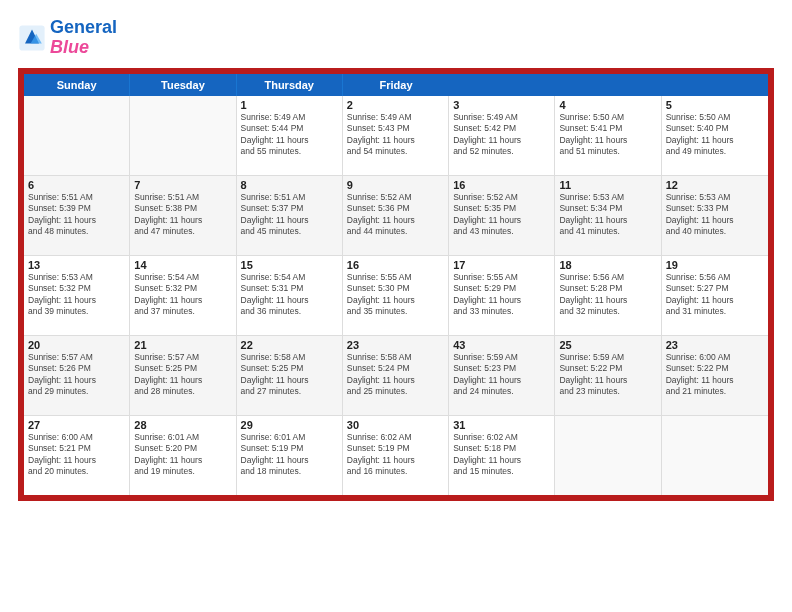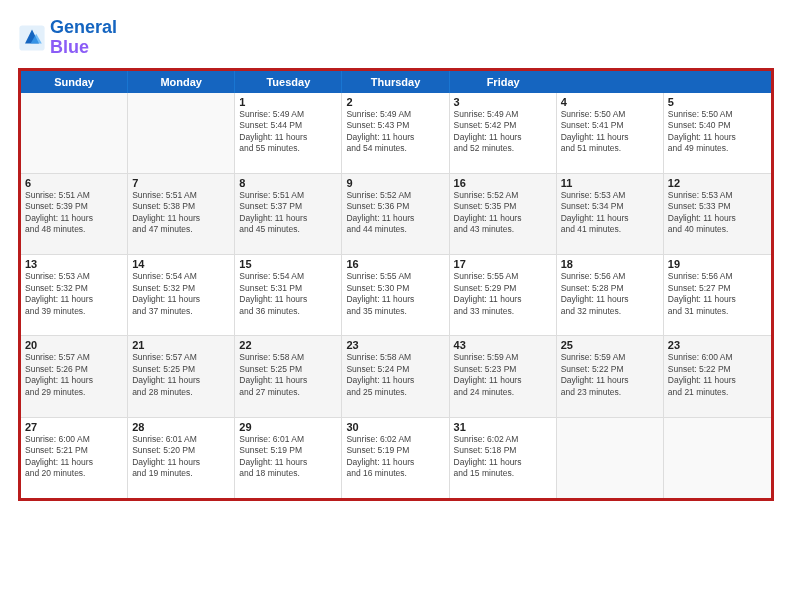--- a/index.html
+++ b/index.html
@@ -52,21 +52,21 @@
     }
     .subtitle {
       font-size: 16px;
       color: #555;
       margin-top: 2px;
     }
     .calendar {
       flex: 1;
       display: flex;
       flex-direction: column;
-      border: 3px solid #b91c1c;
+      border: 6px solid #b91c1c;
     }
     .cal-header {
       display: grid;
       grid-template-columns: repeat(7, 1fr);
       background: #1565c0;
     }
     .cal-header-cell {
       color: #fff;
       font-size: 11px;
       font-weight: bold;
@@ -117,33 +117,32 @@
 <div class="page">
   <div class="header">
     <div class="logo">
       <svg class="logo-icon" viewBox="0 0 40 40">
         <rect x="2" y="2" width="36" height="36" rx="4" fill="#e3f0fb"></rect>
         <polygon points="10,28 20,8 30,28" fill="#1565c0"></polygon>
         <polygon points="18,28 26,14 34,28" fill="#42a5f5" opacity="0.7"></polygon>
       </svg>
       <div class="logo-text">
         <div><span>General</span></div>
-        <div style="color:#8b5cf6;">Blue</div>
+        <div style="color:#ec4899;font-style:italic;">Blue</div>
       </div>
     </div>
     <div class="title-block">
       <div class="month-title"></div>
       <div class="subtitle"></div>
     </div>
   </div>
 
   <div class="calendar">
     <div class="cal-header">
     <div class="cal-header-cell">Sunday</div>
-        <div class="cal-header-cell">Monday</div>
         <div class="cal-header-cell">Tuesday</div>
         <div class="cal-header-cell">Thursday</div>
         <div class="cal-header-cell">Friday</div>
       </div>
     <div class="cal-body">
     <div class="cal-row">
           <div class="cal-cell empty"></div>
           <div class="cal-cell empty"></div>
           <div class="cal-cell">
             <div class="day-num">1</div>

